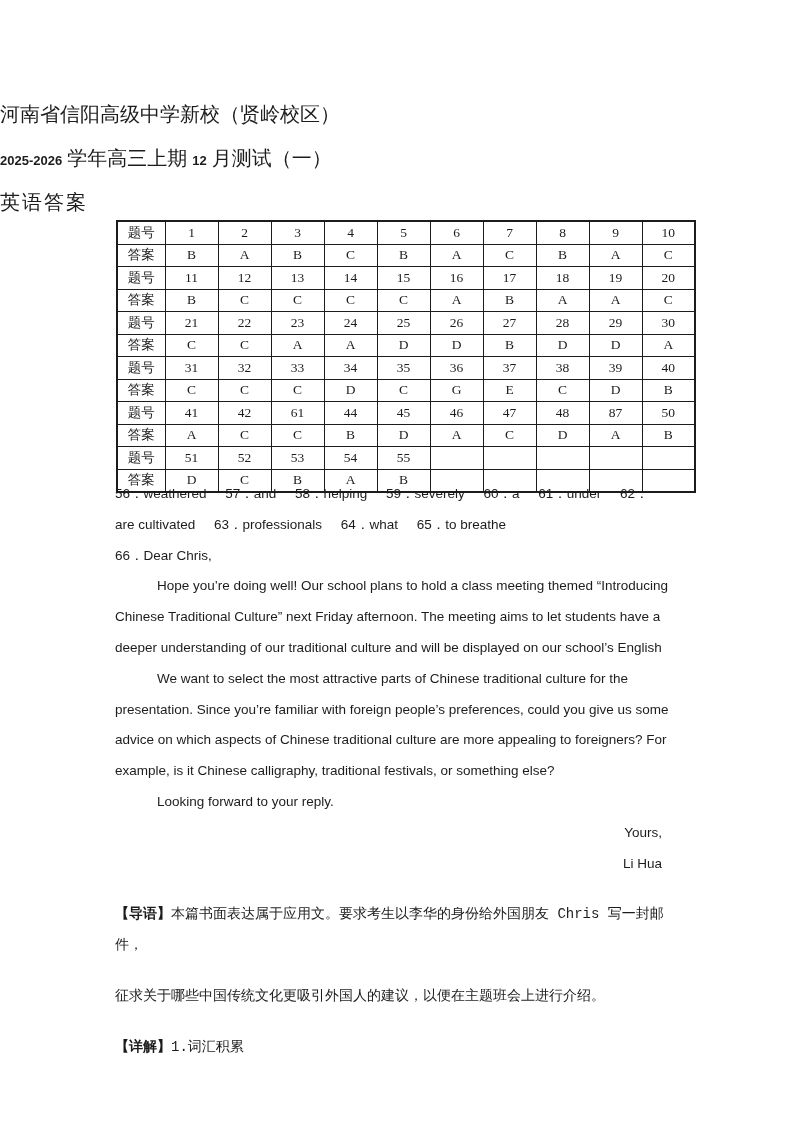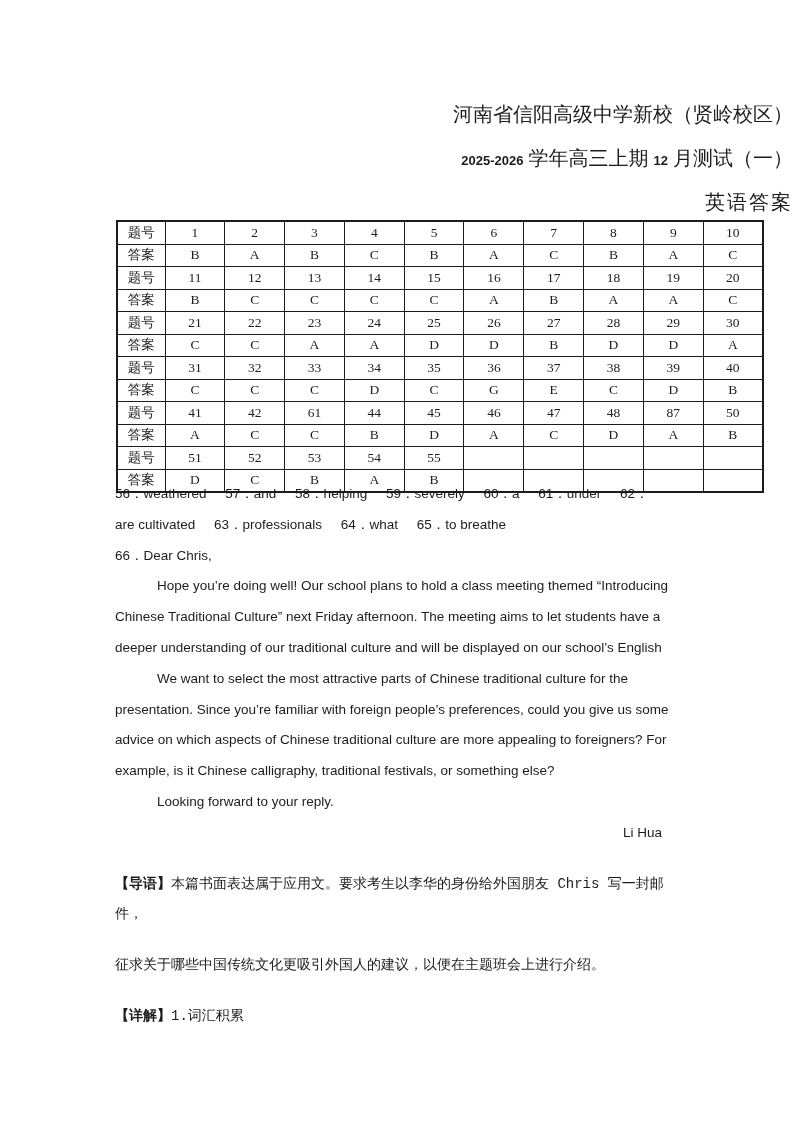--- a/index.html
+++ b/index.html
@@ -10,38 +10,38 @@
     margin: 0 auto;
     background: #ffffff;
     color: #1c1c1c;
     font-family: "Liberation Sans", sans-serif;
     overflow: hidden;
   }
   .title {
     position: absolute;
     left: 0;
     width: 100%;
-    text-align: right;
+    text-align: left;
     font-family: "Liberation Serif", serif;
     white-space: nowrap;
   }
   .title-main   { top: 101px; font-size: 20px; }
   .title-sub    { top: 145px; font-size: 20px; }
   .title-sub .num {
     font-family: "Liberation Sans", sans-serif;
     font-weight: bold;
     font-size: 13px;
   }
   .title-section { top: 189px; font-size: 20px; letter-spacing: 2px; }
 
   table.answers {
     position: absolute;
     top: 220px;
     left: 116px;
-    width: 648px;
+    width: 580px;
     height: 258px;
     border-collapse: collapse;
     table-layout: fixed;
     border: 2px solid #1c1c1c;
     font-family: "Liberation Serif", serif;
     font-size: 13.5px;
   }
   table.answers td {
     border: 1px solid #1c1c1c;
     text-align: center;
@@ -286,20 +286,21 @@
         <div class="flow-line">presentation. Since you’re familiar with foreign people’s preferences, could you give us some</div>
         <div class="flow-line">advice on which aspects of Chinese traditional culture are more appealing to foreigners? For</div>
         <div class="flow-line">example, is it Chinese calligraphy, traditional festivals, or something else?</div>
       </div>
 
     <div class="letter-para">
 
     <div class="flow-line">Looking forward to your reply.</div>
       </div>
 
+    <div class="flow-line right">Yours,</div>
 
     <div class="flow-line right">Li Hua</div>
 
     <div class="flow-line cn">
       <span class="cn-label">【导语】</span><span>本篇书面表达属于应用文。要求考生以李华的身份给外国朋友 Chris 写一封邮件，</span>
     </div>
     <div class="flow-line cn">征求关于哪些中国传统文化更吸引外国人的建议，以便在主题班会上进行介绍。</div>
 
     <div class="flow-line cn">
       <span class="cn-label">【详解】</span><span>1.词汇积累</span>

